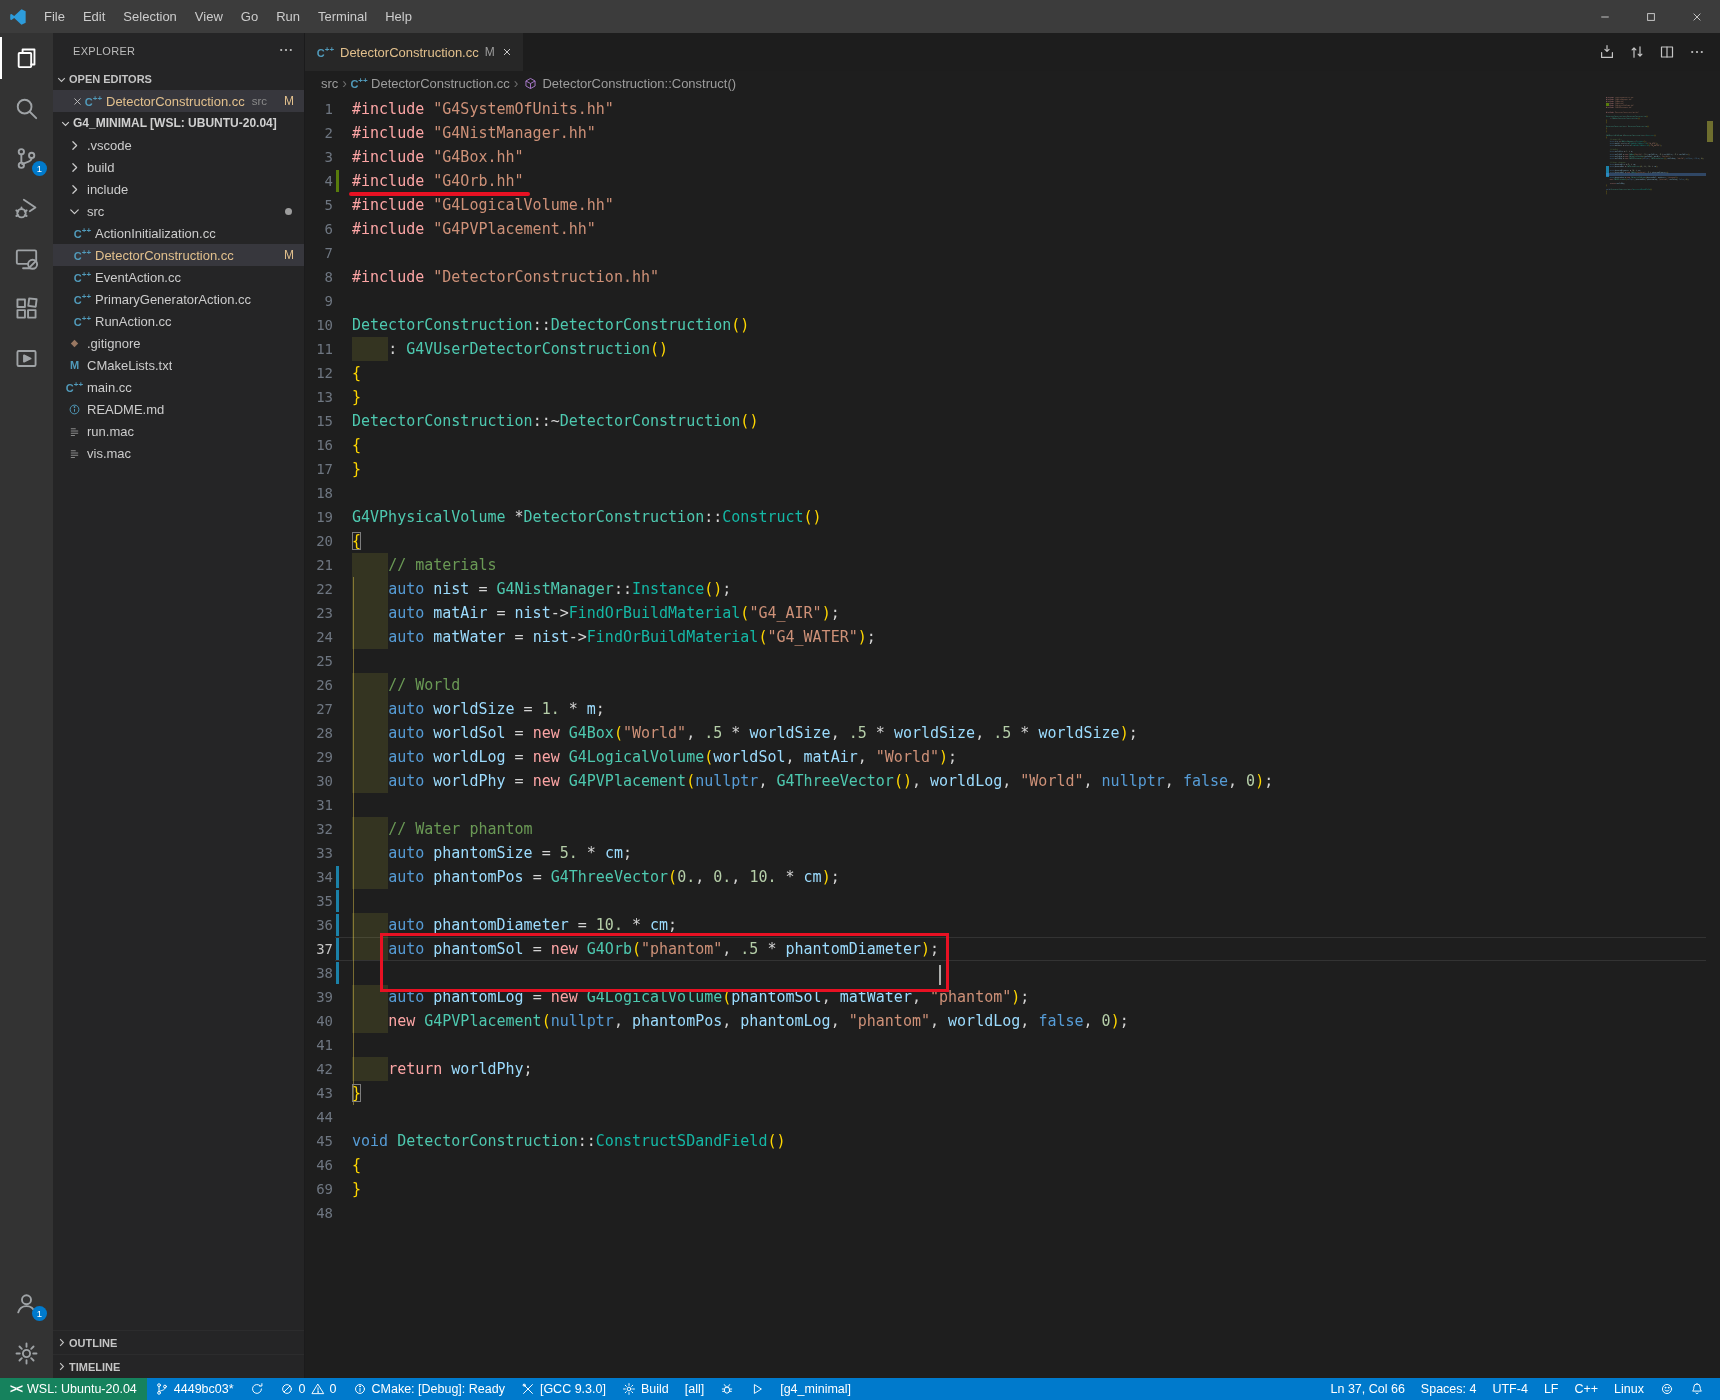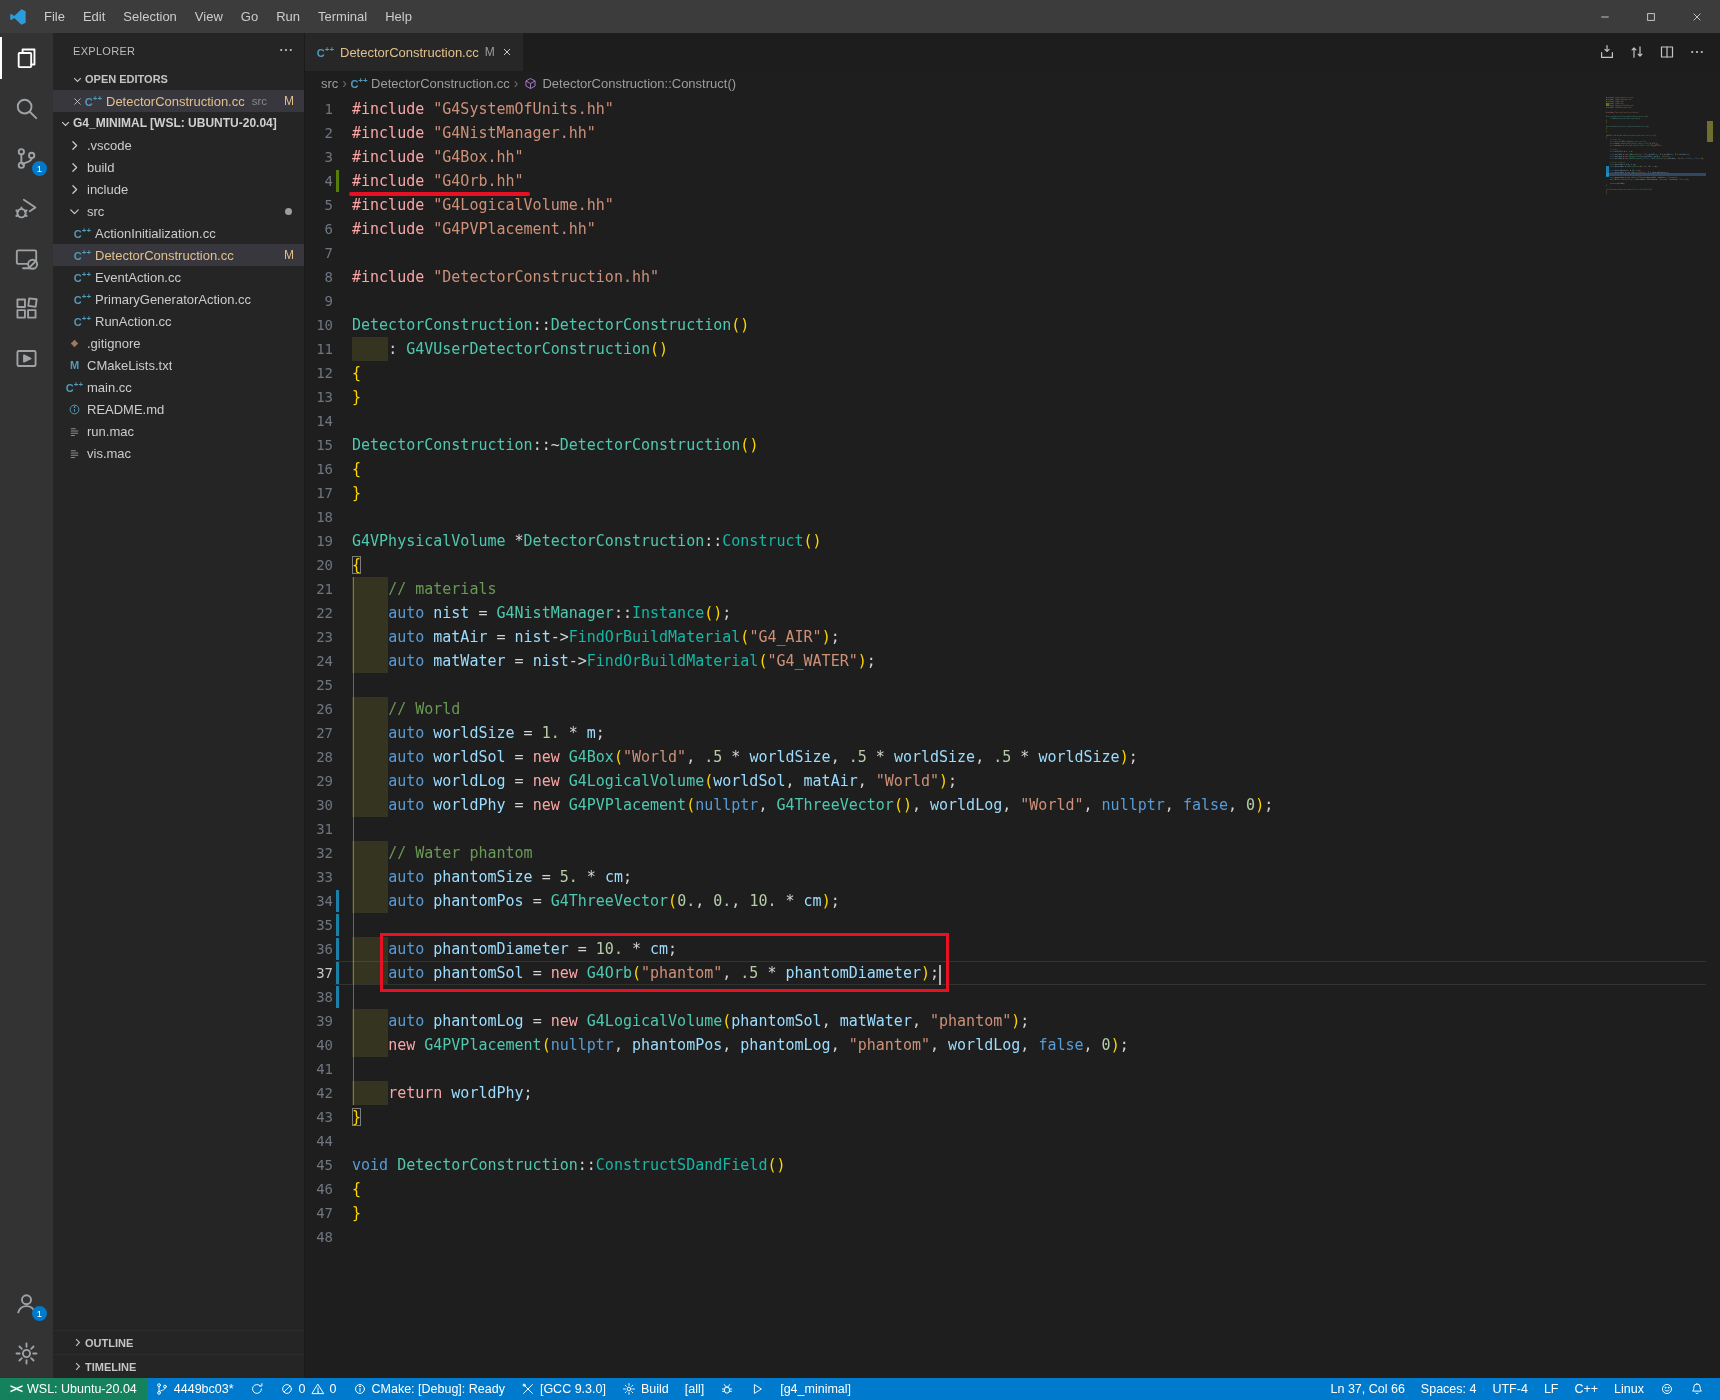--- a/index.html
+++ b/index.html
@@ -27,21 +27,21 @@
   .ab-item.active { color:#ffffff; }
   .ab-item.active::before { content:""; position:absolute; left:0; top:4px; bottom:4px; width:2px; background:#ffffff; }
   .ab-badge { position:absolute; right:6px; bottom:7px; min-width:15px; height:15px; border-radius:50%; background:#007acc; color:#fff; font-size:9.5px; display:flex; align-items:center; justify-content:center; padding:0 2px; }
   .ab-spacer { flex:1; }
 
   
   .sidebar { background:#252526; display:flex; flex-direction:column; font-size:13px; overflow:hidden; border-right:1px solid #1b1b1c; }
   .sb-header { height:35px; display:flex; align-items:center; padding:0 10px 0 20px; font-size:11px; color:#bbbbbb; letter-spacing:.3px; flex:none; }
   .sb-header .more { margin-left:auto; color:#c5c5c5; }
   .sb-header .more svg { width:16px; height:16px; }
-  .sec-header { height:22px; display:flex; align-items:center; font-size:11px; font-weight:bold; color:#c5c5c5; padding-left:16px; flex:none; cursor:pointer; }
+  .sec-header { height:22px; display:flex; align-items:center; font-size:11px; font-weight:bold; color:#c5c5c5; padding-left:0; flex:none; cursor:pointer; }
   .sec-header .chev { width:16px; height:16px; display:flex; align-items:center; justify-content:center; }
   .sec-header .chev svg { width:11px; height:11px; }
   .oe-item { height:22px; display:flex; align-items:center; padding-left:16px; background:#37373d; cursor:pointer; }
   .oe-item .close { width:16px; height:16px; color:#c5c5c5; display:flex; align-items:center; justify-content:center; flex:none; }
   .oe-item .close svg { width:11px; height:11px; }
   .ticon { width:17px; height:16px; display:flex; align-items:center; justify-content:center; flex:none; margin-right:4px; }
   .ticon svg { width:13px; height:13px; }
   .cppic { color:#519aba; font-weight:bold; font-size:11px; line-height:1; }
   .cppic i { font-style:normal; font-size:8px; vertical-align:super; }
   .mkic { color:#519aba; font-weight:bold; font-size:11px; }
@@ -534,24 +534,20 @@
             </div>
             <div class="cl">
               <span class="ln">12</span>
               <span class="ct"><span class="tk-br">{</span></span>
             </div>
             <div class="cl">
               <span class="ln">13</span>
               <span class="ct"><span class="tk-br">}</span></span>
             </div>
             <div class="cl">
-              <span class="ln">14</span>
-              <span class="ct"></span>
-            </div>
-            <div class="cl">
               <span class="ln">15</span>
               <span class="ct"><span class="tk-ty">DetectorConstruction</span><span class="tk-def">:</span><span class="tk-def">:</span><span class="tk-def">~</span><span class="tk-ty">DetectorConstruction</span><span class="tk-br">(</span><span class="tk-br">)</span></span>
             </div>
             <div class="cl">
               <span class="ln">16</span>
               <span class="ct"><span class="tk-br">{</span></span>
             </div>
             <div class="cl">
               <span class="ln">17</span>
               <span class="ct"><span class="tk-br">}</span></span>
@@ -688,21 +684,21 @@
             </div>
             <div class="cl">
               <span class="ln">45</span>
               <span class="ct"><span class="tk-kw">void</span> <span class="tk-ty">DetectorConstruction</span><span class="tk-def">:</span><span class="tk-def">:</span><span class="tk-fn">ConstructSDandField</span><span class="tk-br">(</span><span class="tk-br">)</span></span>
             </div>
             <div class="cl">
               <span class="ln">46</span>
               <span class="ct"><span class="tk-br">{</span></span>
             </div>
             <div class="cl">
-              <span class="ln">47</span>
+              <span class="ln">69</span>
               <span class="ct"><span class="tk-br">}</span></span>
             </div>
             <div class="cl">
               <span class="ln">48</span>
               <span class="ct"></span>
             </div>
             <div class="bracket-guide" style="left: 47.5px; top: 480px; height: 528px;"></div>
             <div class="anno-underline" style="left: 44px; width: 180.585px; top: 95px;"></div>
             <div class="anno-box" style="left: 75px; top: 836px; width: 569.001px; height: 59px;"></div>
             <div class="cursor" style="left: 634.001px; top: 868px;"></div>

